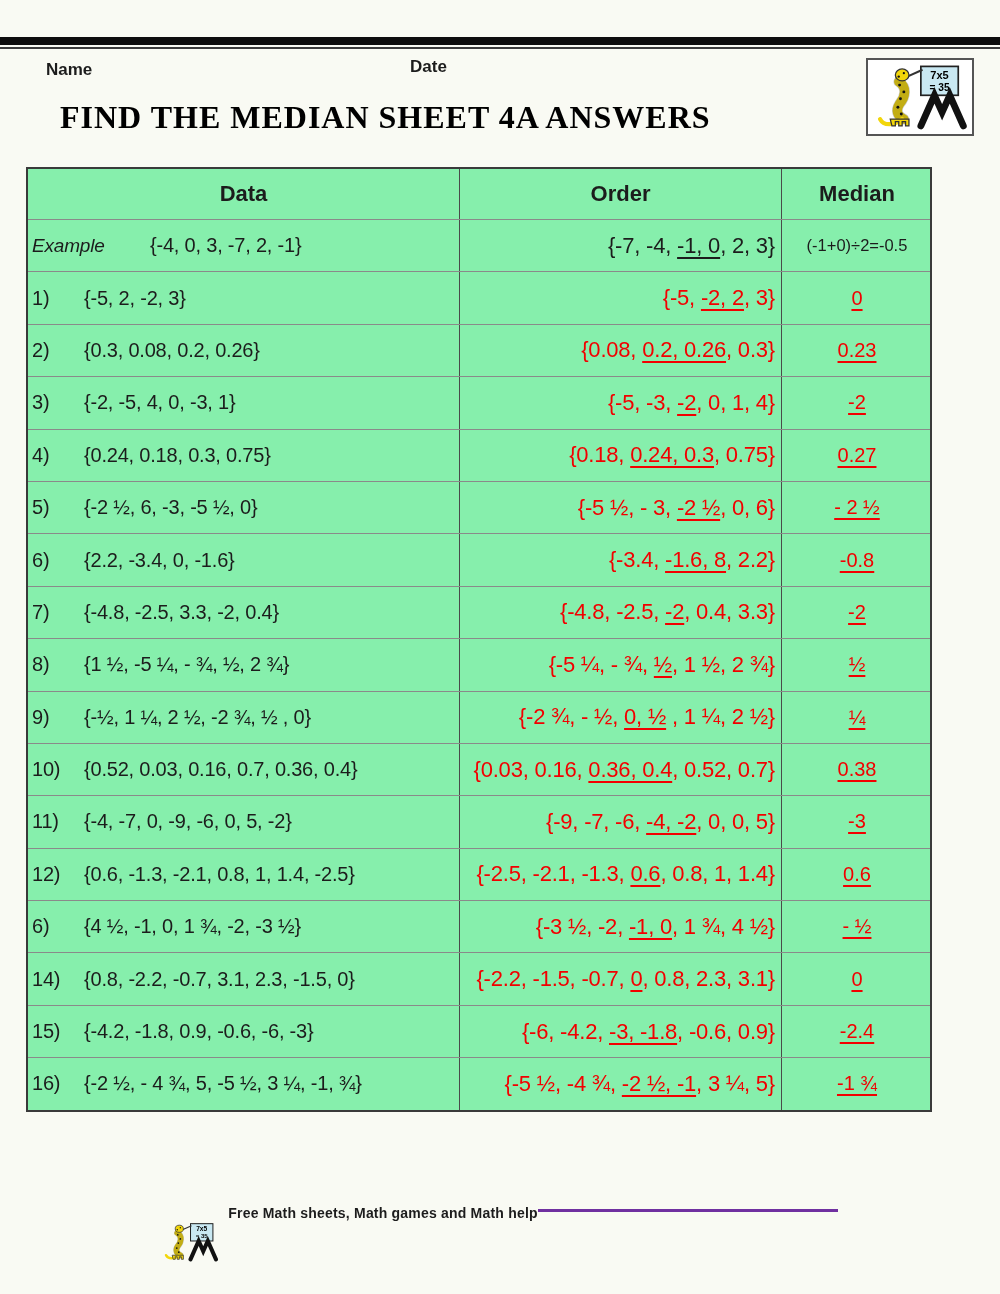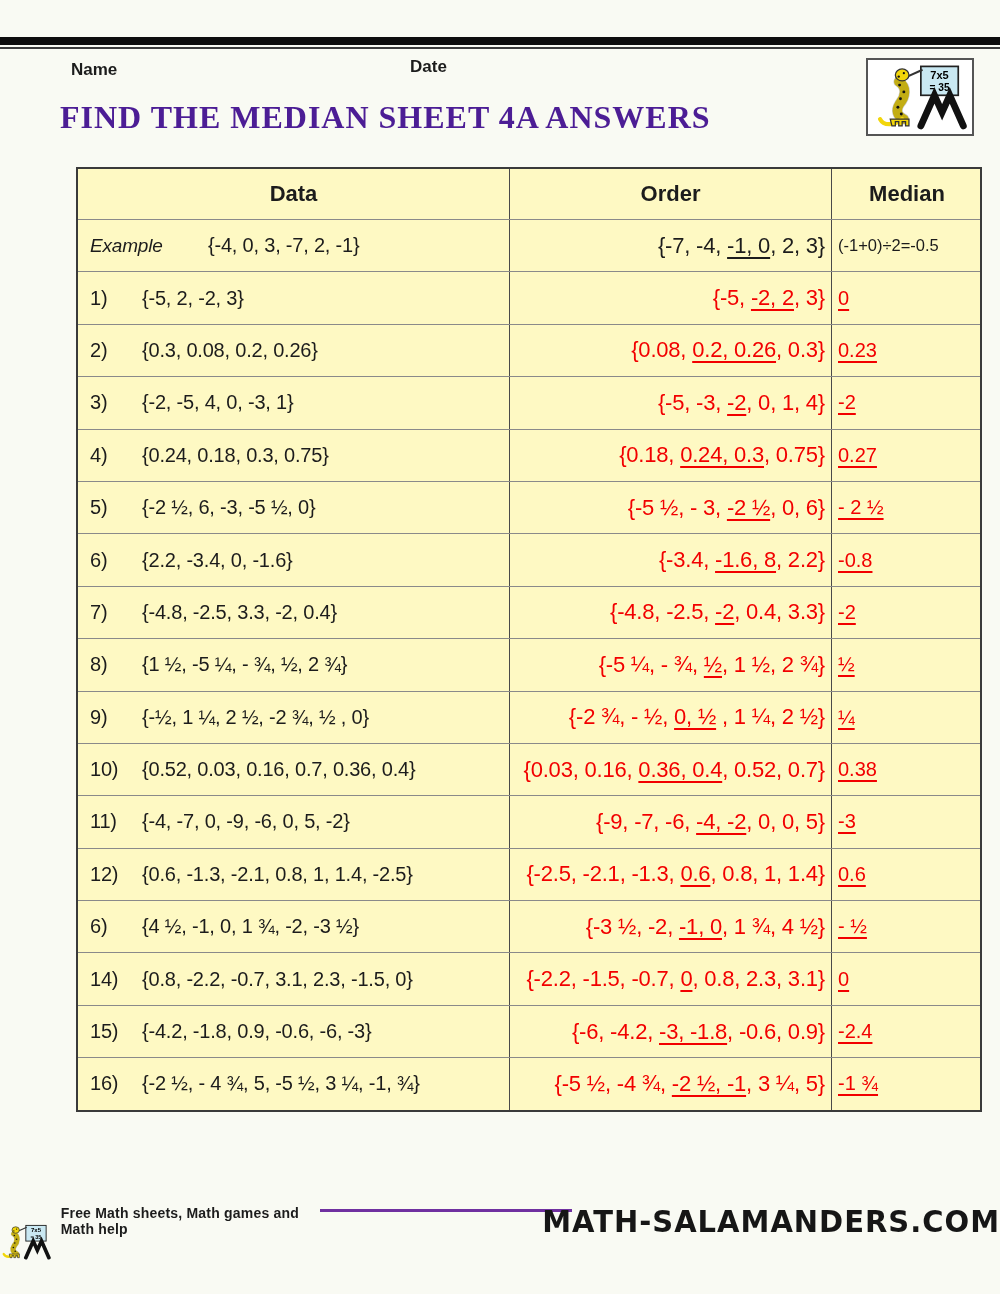--- a/index.html
+++ b/index.html
@@ -7,38 +7,38 @@
   .page { position:relative; width:1000px; height:1294px; }
 
   
   .topbar { padding-top:37px; }
   .bar1 { height:8px; background:#0d0d0d; }
   .bargap { height:2px; background:#f9faf3; }
   .bar2 { height:2px; background:#3c3c3c; }
 
   
   .header { position:relative; height:118px; }
-  .name-label { position:absolute; left:71px; top:11px; font-size:17px; font-weight:600; }
+  .name-label { position:absolute; left:46px; top:11px; font-size:17px; font-weight:600; }
   .date-label { position:absolute; left:410px; top:8px; font-size:17px; font-weight:600; }
   .logo-box { position:absolute; right:26px; top:9px; width:108px; height:78px; background:#ffffff; border:2px solid #555; display:flex; align-items:center; justify-content:center; }
   .logo-box svg { width:98px; height:68px; }
-  .title { position:absolute; left:60px; top:50px; font-family:"Liberation Serif", serif; font-weight:600; font-size:32px; letter-spacing:1px; color:#4c1d95; white-space:nowrap; }
+  .title { position:absolute; left:60px; top:50px; font-family:"Liberation Serif", serif; font-weight:600; font-size:32px; letter-spacing:1px; color:#000000; white-space:nowrap; }
 
   
-  .table { margin-left:76px; width:906px; border:2px solid #3a3a3a; background:#fef9c3; }
+  .table { margin-left:26px; width:906px; border:2px solid #3a3a3a; background:#86efac; }
   .tr { display:grid; grid-template-columns:431px 322px 151px; border-top:1px solid #8a8a8a; }
   .tr:first-child { border-top:none; }
   .td { min-height:51.4px; display:flex; align-items:center; border-left:1px solid #4a4a4a; padding:2px 6px; }
   .td:first-child { border-left:none; }
   .hrow .td { min-height:50px; font-weight:bold; font-size:22px; justify-content:center; }
-  .data-cell { justify-content:flex-start; padding-left:12px; font-size:20px; letter-spacing:-0.2px; }
+  .data-cell { justify-content:flex-start; padding-left:4px; font-size:20px; letter-spacing:-0.2px; }
   .rownum { display:inline-block; width:52px; flex:0 0 52px; }
   .ex-label { display:inline-block; width:118px; flex:0 0 118px; font-style:italic; font-size:19px; }
   .order-cell { justify-content:flex-end; font-size:22px; text-align:center; letter-spacing:-0.2px; }
-  .median-cell { justify-content:flex-start; font-size:20px; text-align:center; }
+  .median-cell { justify-content:center; font-size:20px; text-align:center; }
   .red { color:#f20000; }
   .u { text-decoration:underline; text-decoration-thickness:1.6px; text-underline-offset:4px; }
   .ex-median { font-size:16.5px; }
 
   
   .footer { position:absolute; left:0; top:1205px; width:1000px; display:flex; justify-content:center; align-items:flex-start; }
   .f-logo { width:56px; height:62px; margin-right:4px; margin-top:6px; }
   .f-text { display:flex; flex-direction:row; }
   .f-tagline { font-size:14px; font-weight:bold; letter-spacing:0.2px; padding-left:6px; }
   .f-rule { height:3px; background:#7030a0; margin:4px 0 1px 0; width:300px; }
@@ -321,17 +321,16 @@
 
   </div>
 
   <div class="footer">
     <svg class="f-logo" viewBox="0 0 110 80">
         <use href="#sal-logo"></use>
       </svg>
     <div class="f-text">
       <span class="f-tagline">Free Math sheets, Math games and Math help</span>
       <div class="f-rule"></div>
-      <span class="f-site">MATH-SALAMANDERS.COM</span>
     </div>
   </div>
 
 </div>
 
 </body></html>

